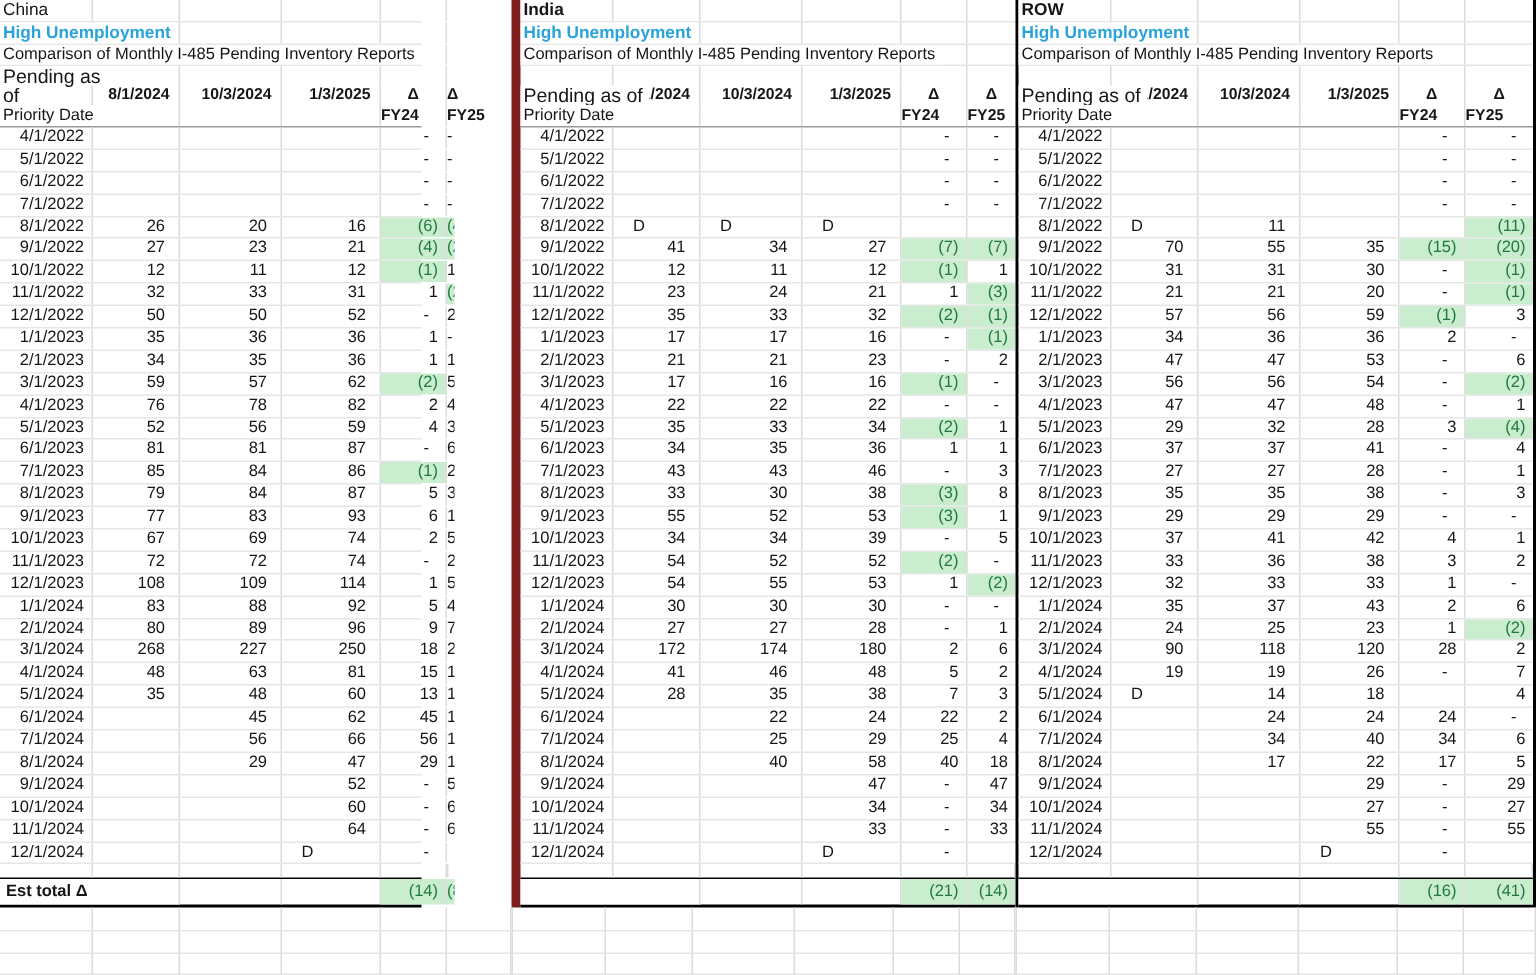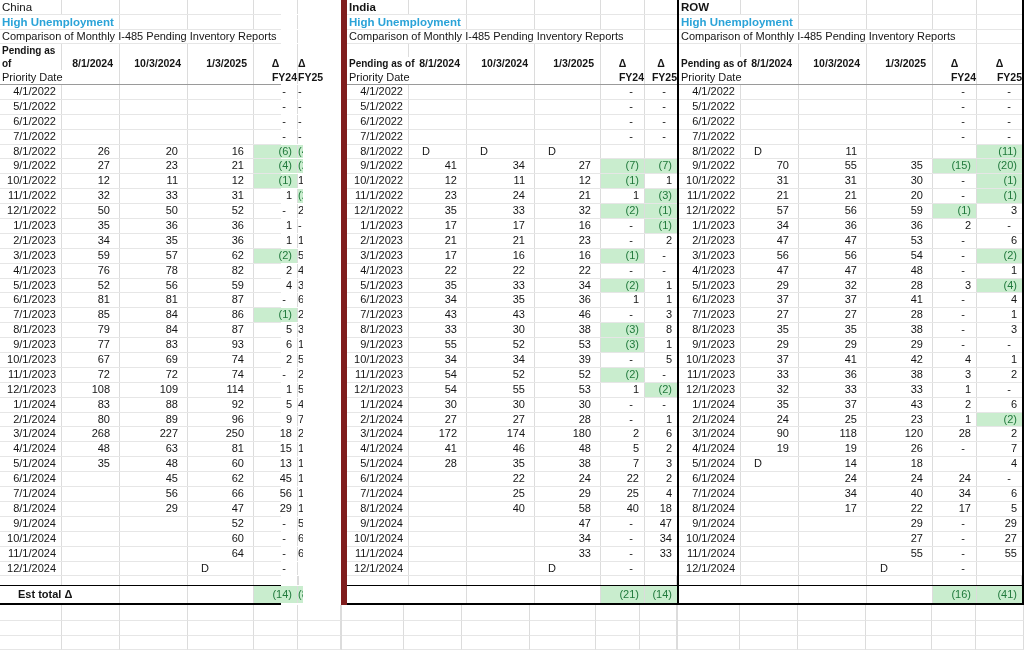--- a/index.html
+++ b/index.html
@@ -27,43 +27,43 @@
   .h4{height:13px;line-height:12px;border-bottom:none}
   .h5{height:13px;line-height:12px;border-bottom:none}
   .h6{height:15px;line-height:14px;border-bottom:1px solid #9a9a9a}
 
   .hlabel{position:relative;z-index:2;display:inline-block;background:#fff;
           white-space:nowrap;padding:0 4px 0 2px}
   .country{font-size:11.5px;font-weight:700}
   .p0 .country{font-weight:400}
   .subtitle{font-size:11.5px;font-weight:700;color:#2aa3d8}
   .desc{font-size:11px}
-  .pend{font-weight:700;font-size:10px;line-height:13px}
+  .pend{font-weight:400;font-size:13px;line-height:13px}
   .datehead{font-weight:700;font-size:10.5px;text-align:right;padding-right:6px}
   .deltahead{font-weight:700;text-align:center;font-size:10.5px}
-  .fyhead{font-weight:700;text-align:right;font-size:10.5px}
+  .fyhead{font-weight:700;text-align:left;font-size:10.5px}
   .priolabel{font-size:11px}
 
   
   .drow{height:14.9px;border-bottom:1px solid #e6e6e6}
   .cell{border-right:1px solid #dcdcdc;line-height:13.5px;overflow:hidden;white-space:nowrap}
   .drow .cell:last-child,.estrow .cell:last-child{border-right:none}
   .cell.pd{text-align:right;padding-right:5px}
   .cell.v{text-align:right;padding-right:9px}
   .cell.fy{text-align:right;padding-right:5px}
   .cell.dash{padding-right:11px}
   .cell.dcell{text-align:left;padding-left:13px}
   .cell.neg{background:#c9edce;color:#217a3c}
 
   .gaprow{height:8.3px}
   .gaprow .cell{line-height:8px}
 
   .estrow{height:20px;border-top:1.5px solid #000;border-bottom:2px solid #000}
   .estrow .cell{line-height:16px}
-  .estlabel{grid-column:1/3;font-weight:700;padding-left:18px;border-right:1px solid #dcdcdc;
+  .estlabel{grid-column:1/3;font-weight:700;padding-left:4px;border-right:1px solid #dcdcdc;
             line-height:16px;white-space:nowrap;overflow:visible;background:#fff}
 
   
   #footer{position:absolute;top:605px;left:0;width:1024px;height:45px}
   .fpanel{position:absolute;top:0;height:45px;display:grid;
           grid-template-columns:62px 58px 68px 66px 44px 1fr;
           grid-template-rows:16px 15px 14px}
   .f0{left:0;width:341px}
   .f1{left:341px;width:336px;border-left:1px solid #dcdcdc}
   .f2{left:677px;width:347px;border-left:1px solid #dcdcdc}

